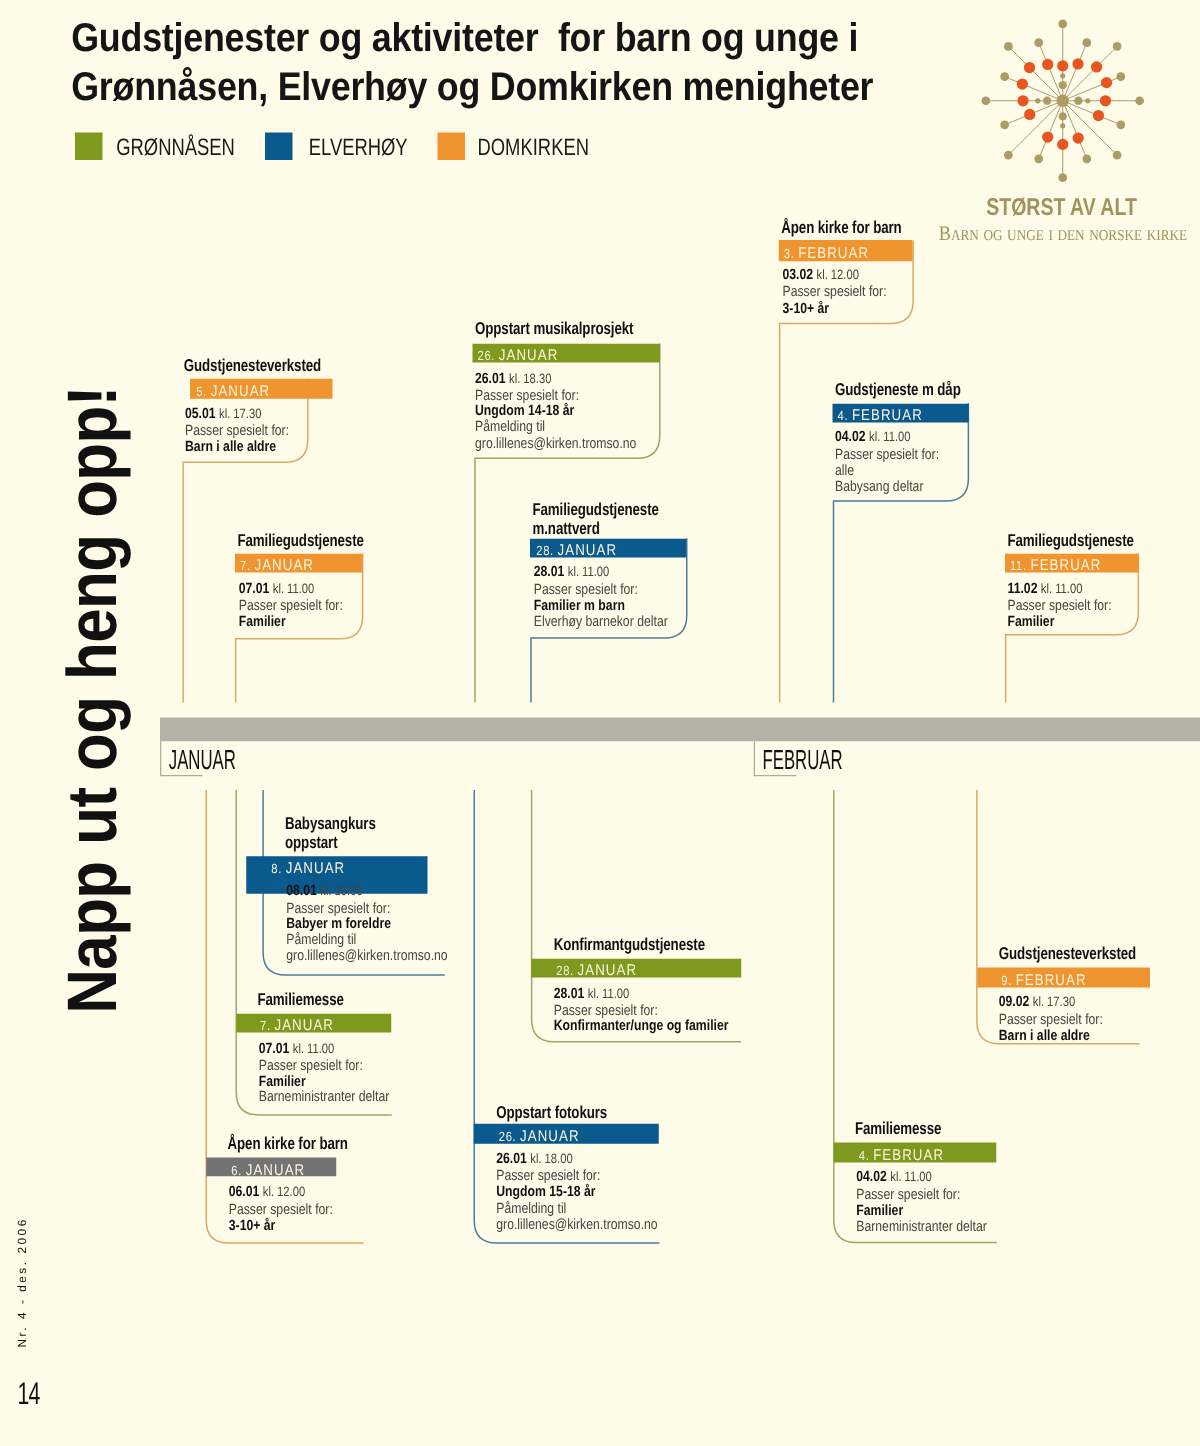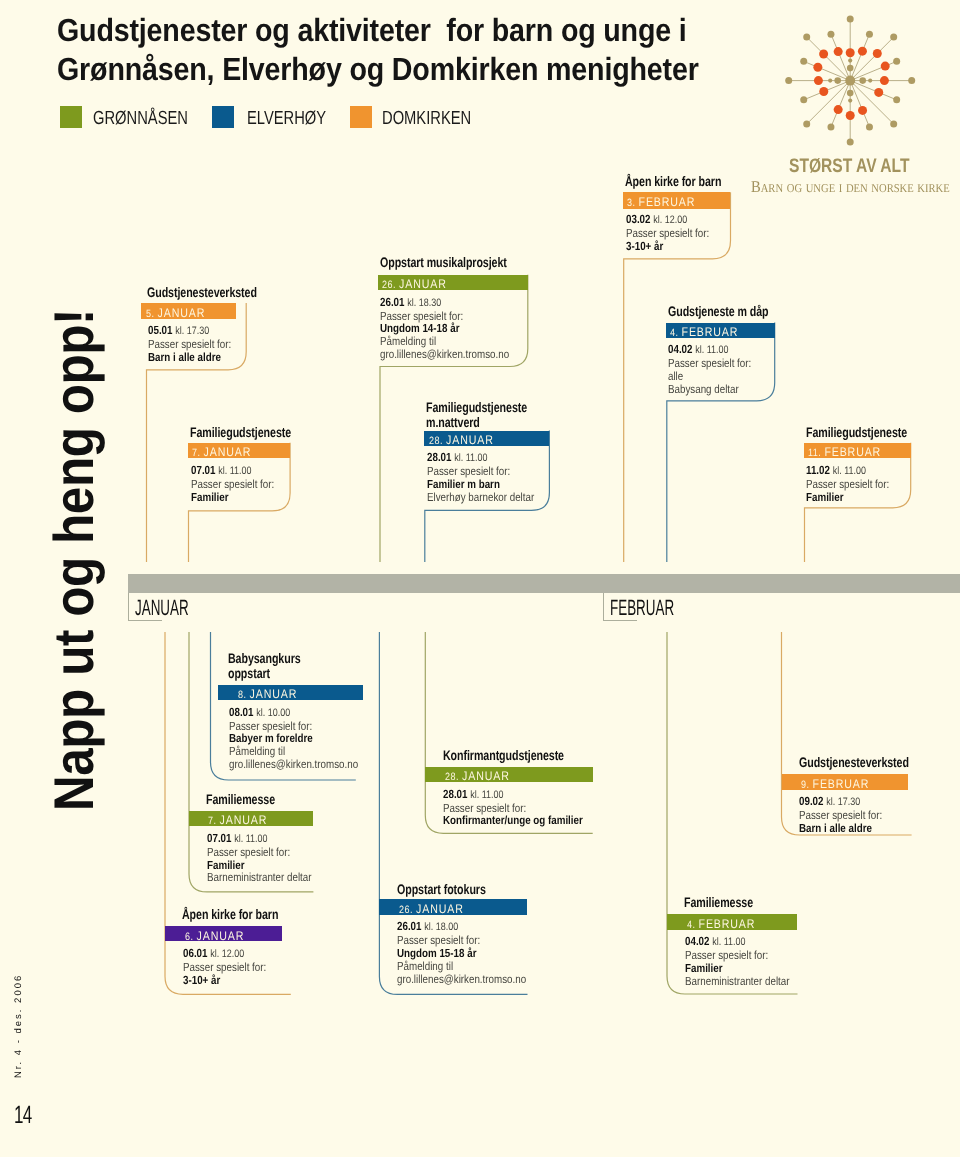--- a/index.html
+++ b/index.html
@@ -159,21 +159,21 @@
   <span class="date-label" style="left:4.7px"><span class="dnum">3. </span><span class="dmon">FEBRUAR</span></span>
  </div>
  <div class="card-body" style="left:625.5px;top:213.2px">
   <div><span class="b">03.02</span> <span class="t">kl. 12.00</span></div>
   <div>Passer spesielt for:</div>
   <div class="bold-line">3-10+ år</div>
  </div>
 </div>
 <div class="card" style="left:0;top:0">
  <div class="card-title" style="left:147.4px;top:284.6px">Gudstjenesteverksted</div>
- <div class="date-bar" style="left:141px;top:303.0px;width:95px;height:15.6px;background:#f0942f">
+ <div class="date-bar" style="left:152px;top:303.0px;width:114px;height:15.6px;background:#f0942f">
   <span class="date-label" style="left:4.7px"><span class="dnum">5. </span><span class="dmon">JANUAR</span></span>
  </div>
  <div class="card-body" style="left:147.9px;top:323.9px">
   <div><span class="b">05.01</span> <span class="t">kl. 17.30</span></div>
   <div>Passer spesielt for:</div>
   <div class="bold-line">Barn i alle aldre</div>
  </div>
 </div>
 <div class="card" style="left:0;top:0">
  <div class="card-title" style="left:379.8px;top:255.4px">Oppstart musikalprosjekt</div>
@@ -231,21 +231,21 @@
  </div>
  <div class="card-body" style="left:806.2px;top:463.7px">
   <div><span class="b">11.02</span> <span class="t">kl. 11.00</span></div>
   <div>Passer spesielt for:</div>
   <div class="bold-line">Familier</div>
  </div>
 </div>
 <div class="card" style="left:0;top:0">
  <div class="card-title" style="left:228.1px;top:651.2px">Babysangkurs
 oppstart</div>
- <div class="date-bar" style="left:218px;top:684.7px;width:145.1px;height:15px;background:#0a5a8e">
+ <div class="date-bar" style="left:197px;top:684.7px;width:145.1px;height:30px;background:#0a5a8e">
   <span class="date-label" style="left:19.9px"><span class="dnum">8. </span><span class="dmon">JANUAR</span></span>
  </div>
  <div class="card-body" style="left:228.6px;top:705.6px">
   <div><span class="b">08.01</span> <span class="t">kl. 10.00</span></div>
   <div>Passer spesielt for:</div>
   <div class="bold-line">Babyer m foreldre</div>
   <div>Påmelding til</div>
   <div>gro.lillenes@kirken.tromso.no</div>
  </div>
 </div>
@@ -256,21 +256,21 @@
  </div>
  <div class="card-body" style="left:206.5px;top:831.7px">
   <div><span class="b">07.01</span> <span class="t">kl. 11.00</span></div>
   <div>Passer spesielt for:</div>
   <div class="bold-line">Familier</div>
   <div>Barneministranter deltar</div>
  </div>
 </div>
 <div class="card" style="left:0;top:0">
  <div class="card-title" style="left:182.4px;top:906.5px">Åpen kirke for barn</div>
- <div class="date-bar" style="left:165.0px;top:925.9px;width:117px;height:15.6px;background:#4c1d95">
+ <div class="date-bar" style="left:165.0px;top:925.9px;width:104px;height:15.6px;background:#737373">
   <span class="date-label" style="left:19.9px"><span class="dnum">6. </span><span class="dmon">JANUAR</span></span>
  </div>
  <div class="card-body" style="left:182.9px;top:946.8px">
   <div><span class="b">06.01</span> <span class="t">kl. 12.00</span></div>
   <div>Passer spesielt for:</div>
   <div class="bold-line">3-10+ år</div>
  </div>
 </div>
 <div class="card" style="left:0;top:0">
  <div class="card-title" style="left:442.7px;top:747.8px">Konfirmantgudstjeneste</div>
@@ -291,21 +291,21 @@
  <div class="card-body" style="left:397.3px;top:920.3px">
   <div><span class="b">26.01</span> <span class="t">kl. 18.00</span></div>
   <div>Passer spesielt for:</div>
   <div class="bold-line">Ungdom 15-18 år</div>
   <div>Påmelding til</div>
   <div>gro.lillenes@kirken.tromso.no</div>
  </div>
 </div>
 <div class="card" style="left:0;top:0">
  <div class="card-title" style="left:798.9px;top:755.3px">Gudstjenesteverksted</div>
- <div class="date-bar" style="left:781.5px;top:774.3px;width:126px;height:15.6px;background:#f0942f">
+ <div class="date-bar" style="left:781.5px;top:774.3px;width:138px;height:15.6px;background:#f0942f">
   <span class="date-label" style="left:19.9px"><span class="dnum">9. </span><span class="dmon">FEBRUAR</span></span>
  </div>
  <div class="card-body" style="left:799.4px;top:795.2px">
   <div><span class="b">09.02</span> <span class="t">kl. 17.30</span></div>
   <div>Passer spesielt for:</div>
   <div class="bold-line">Barn i alle aldre</div>
  </div>
 </div>
 <div class="card" style="left:0;top:0">
  <div class="card-title" style="left:684.3px;top:895.3px">Familiemesse</div>

